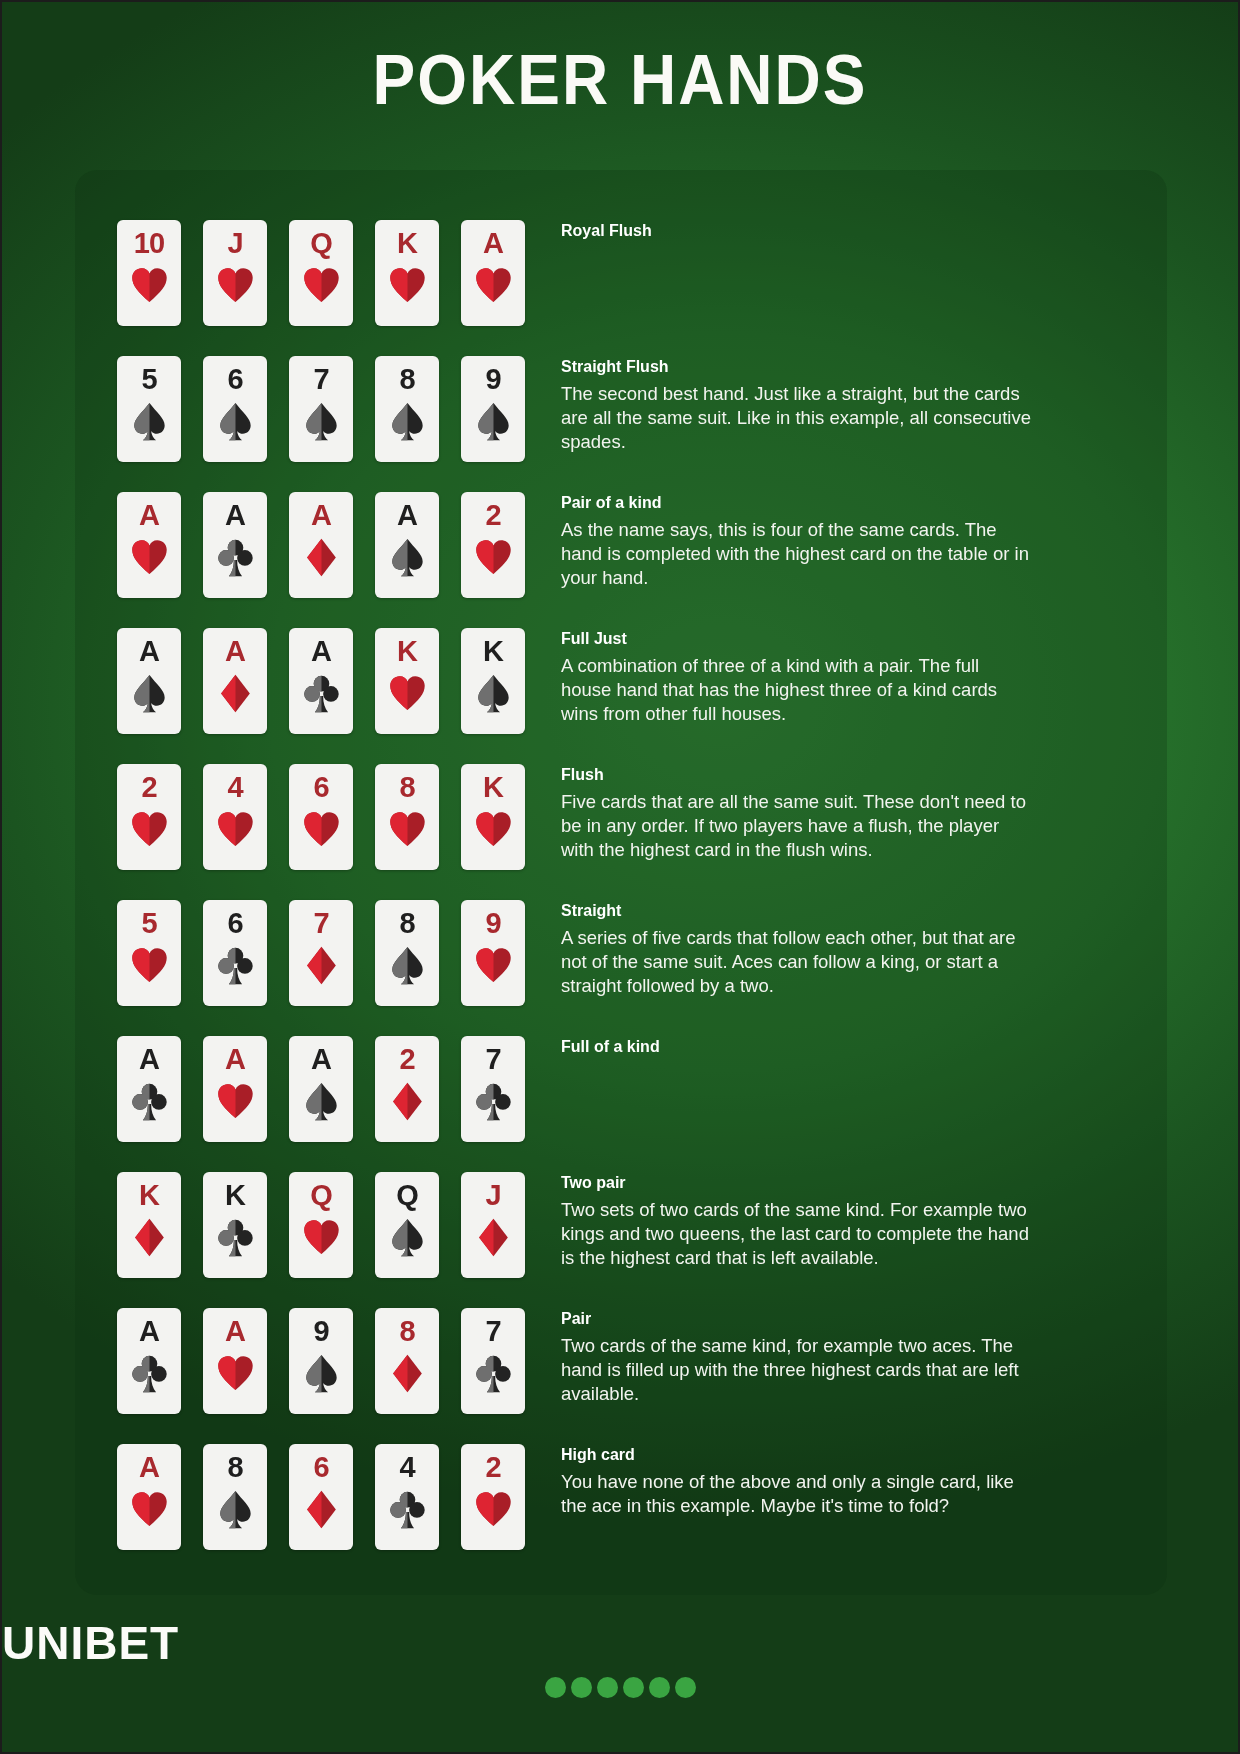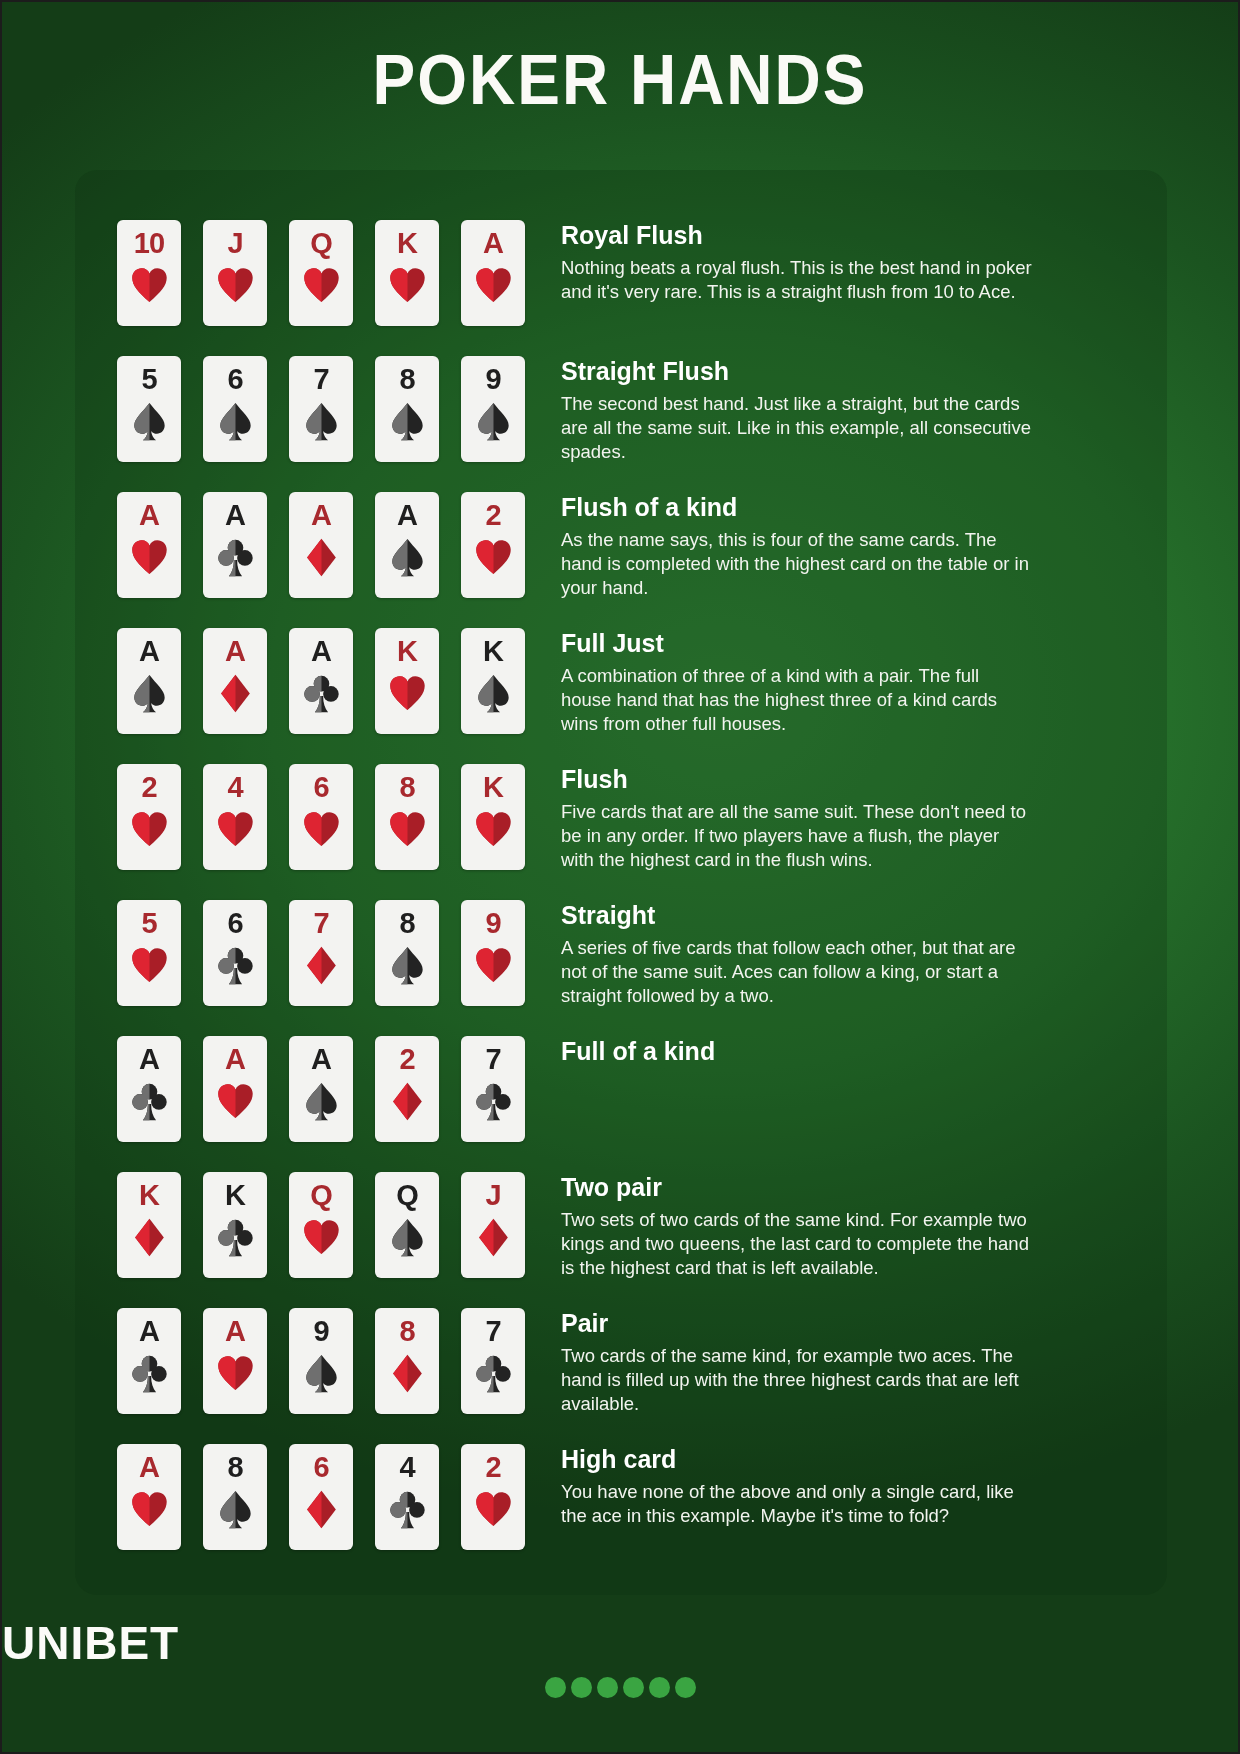--- a/index.html
+++ b/index.html
@@ -68,21 +68,21 @@
     margin-top:7px;
   }
   .suit svg{width:100%;height:100%;display:block;}
   .desc{
     margin-left:36px;
     width:472px;
     color:#f2f4ef;
   }
   .desc h3{
     margin:2px 0 6px 0;
-    font-size:25px;
+    font-size:16px;
     font-weight:700;
     color:#ffffff;
     line-height:1.1;
   }
   .desc p{
     margin:0;
     font-size:18.5px;
     line-height:1.31;
   }
   .footer{
@@ -208,21 +208,20 @@
                 </g>
                 <g fill="#de2432" clip-path="url(#clipL5)">
                   <path d="M50 90 C22 66 8 50 8 31 C8 17 19 8 31 8 C40 8 47 13 50 21 C53 13 60 8 69 8 C81 8 92 17 92 31 C92 50 78 66 50 90 Z"></path>
                 </g>
               </svg>
             </div>
   </div>
 </div>
     <div class="desc">
       <h3>Royal Flush</h3>
-      <p>Nothing beats a royal flush. This is the best hand in poker and it's very rare. This is a straight flush from 10 to Ace.</p>
     </div>
   </section>
 
   <section class="hand-row">
     <div class="cards">
   <div class="card">
     <div class="rank black">5</div>
     <div class="suit">
               <svg viewBox="0 0 100 100" xmlns="http://www.w3.org/2000/svg">
                 <defs>
@@ -419,21 +418,21 @@
                   <path d="M50 90 C22 66 8 50 8 31 C8 17 19 8 31 8 C40 8 47 13 50 21 C53 13 60 8 69 8 C81 8 92 17 92 31 C92 50 78 66 50 90 Z"></path>
                 </g>
                 <g fill="#de2432" clip-path="url(#clipL15)">
                   <path d="M50 90 C22 66 8 50 8 31 C8 17 19 8 31 8 C40 8 47 13 50 21 C53 13 60 8 69 8 C81 8 92 17 92 31 C92 50 78 66 50 90 Z"></path>
                 </g>
               </svg>
             </div>
   </div>
 </div>
     <div class="desc">
-      <h3>Flush of a kind</h3>
+      <h3>Pair of a kind</h3>
       <p>As the name says, this is four of the same cards. The hand is completed with the highest card on the table or in your hand.</p>
     </div>
   </section>
 
   <section class="hand-row">
     <div class="cards">
   <div class="card">
     <div class="rank black">A</div>
     <div class="suit">
               <svg viewBox="0 0 100 100" xmlns="http://www.w3.org/2000/svg">

